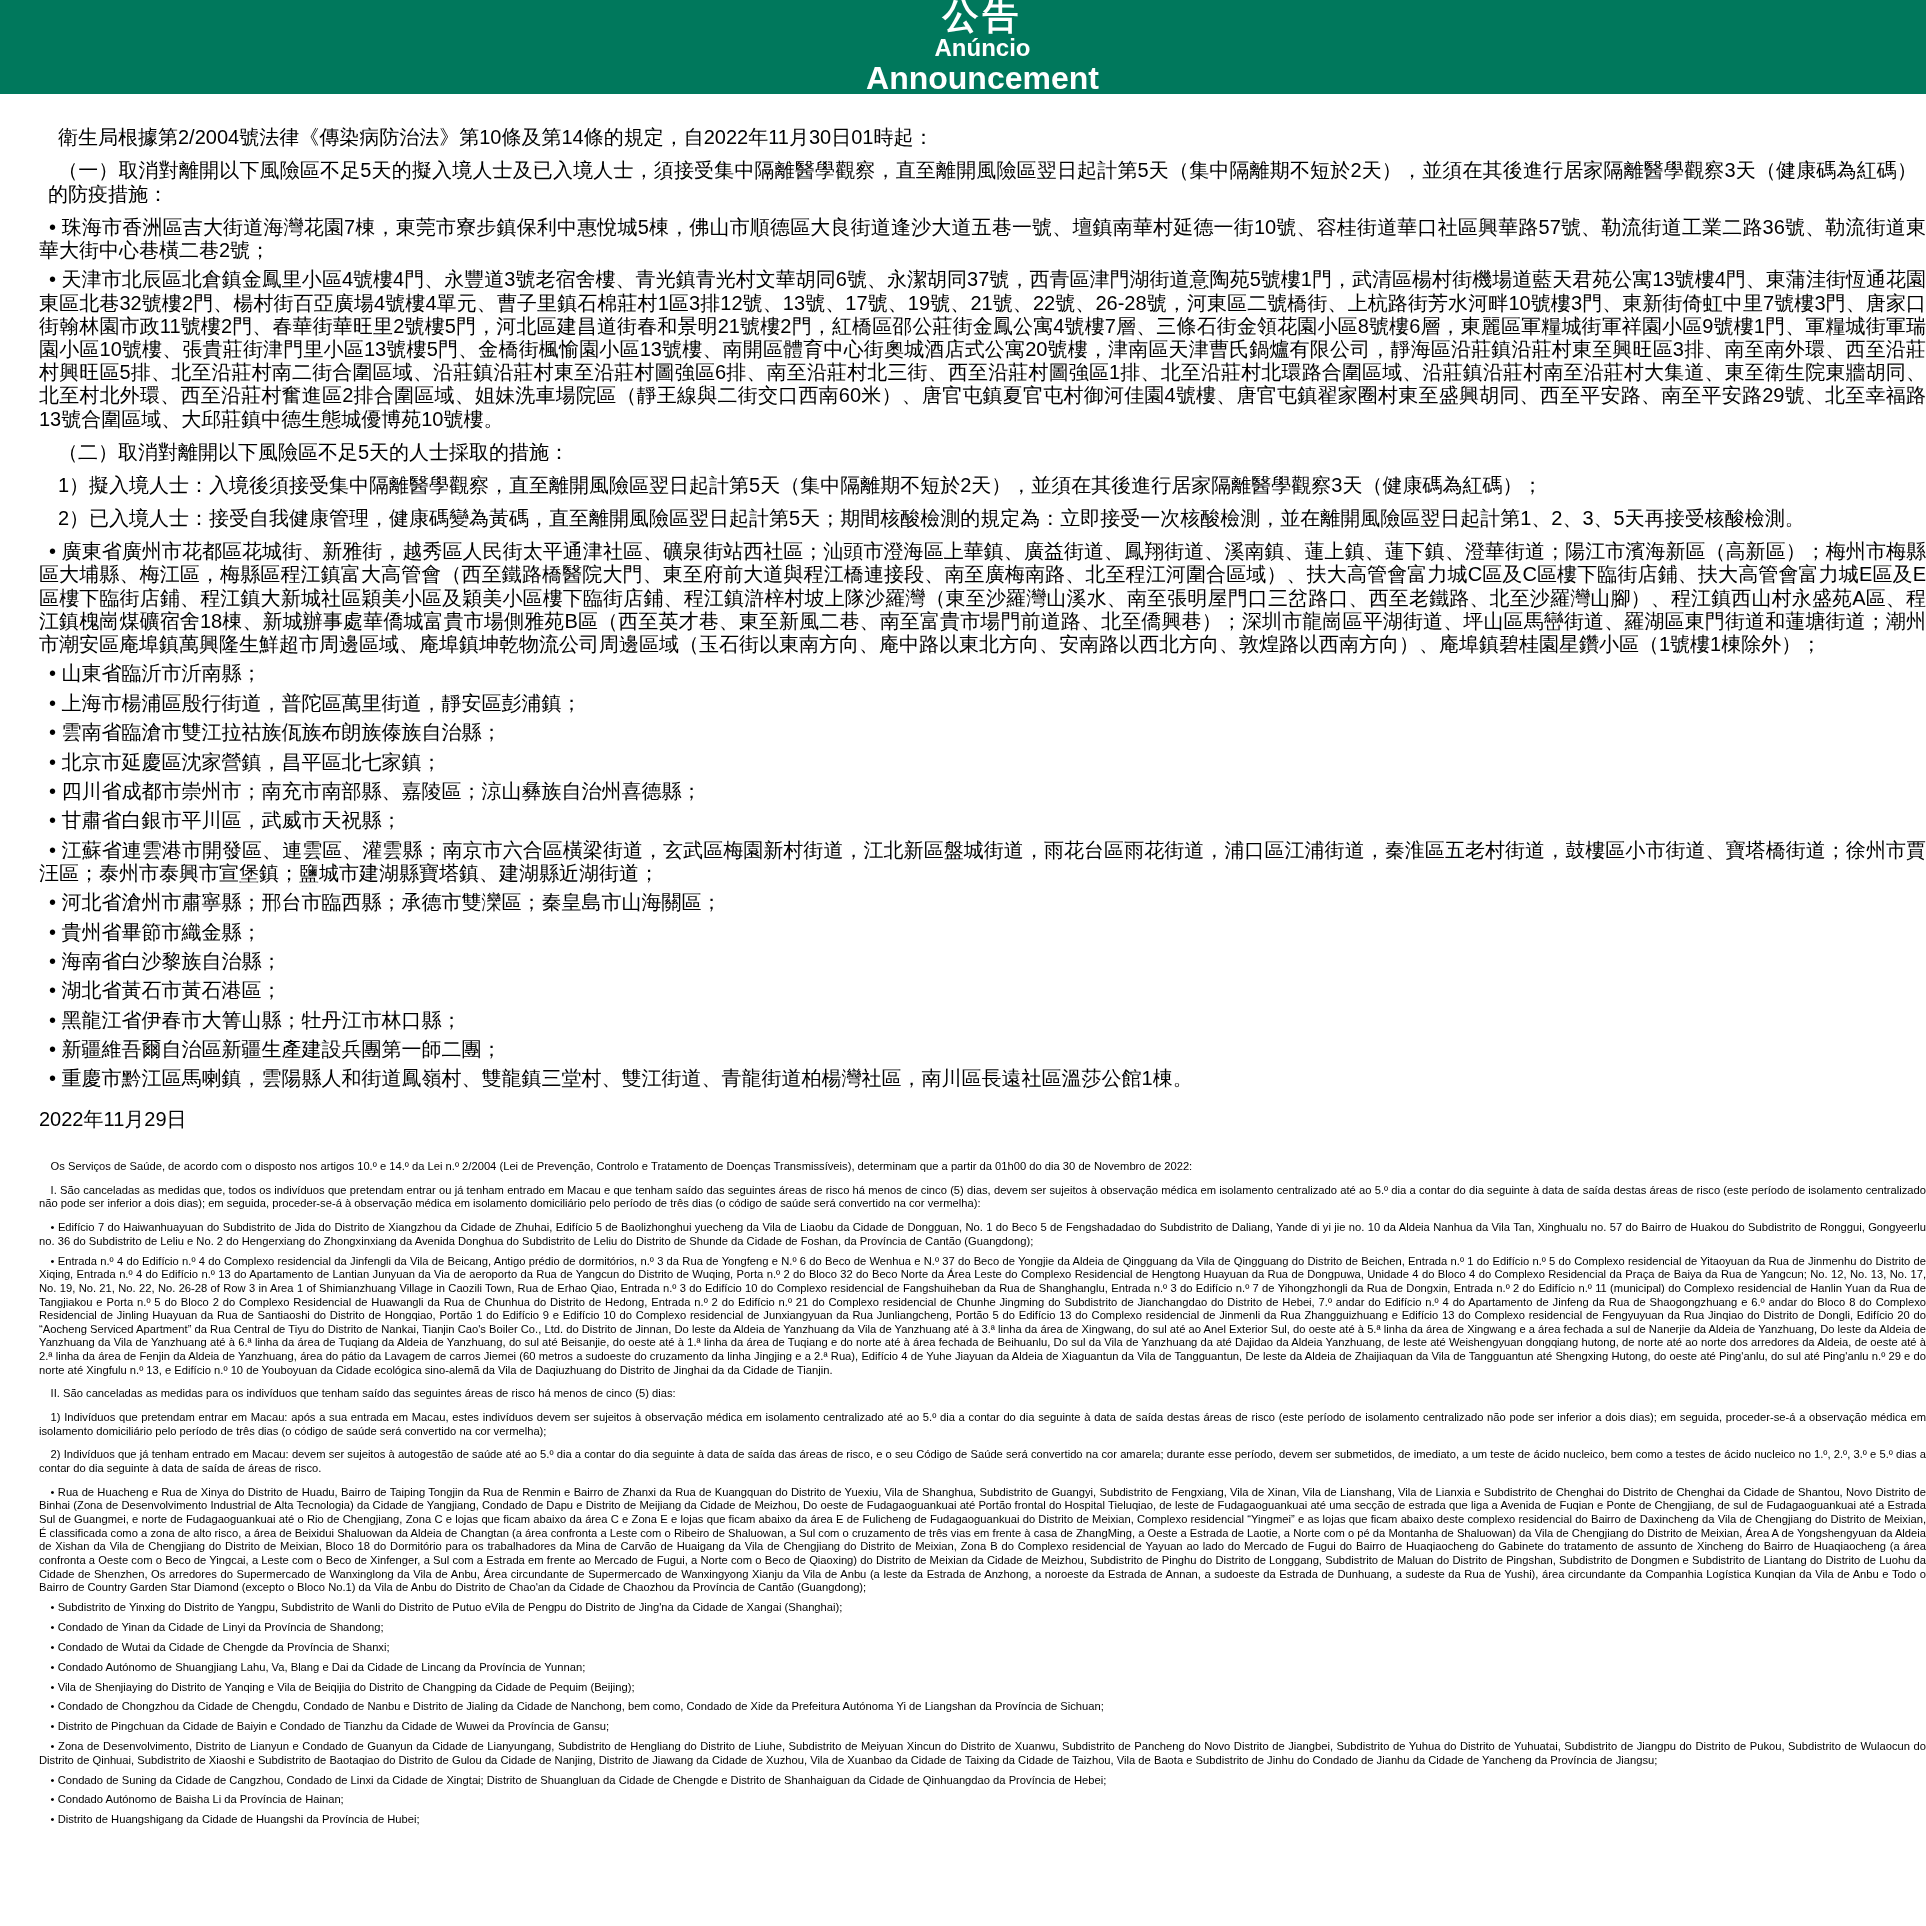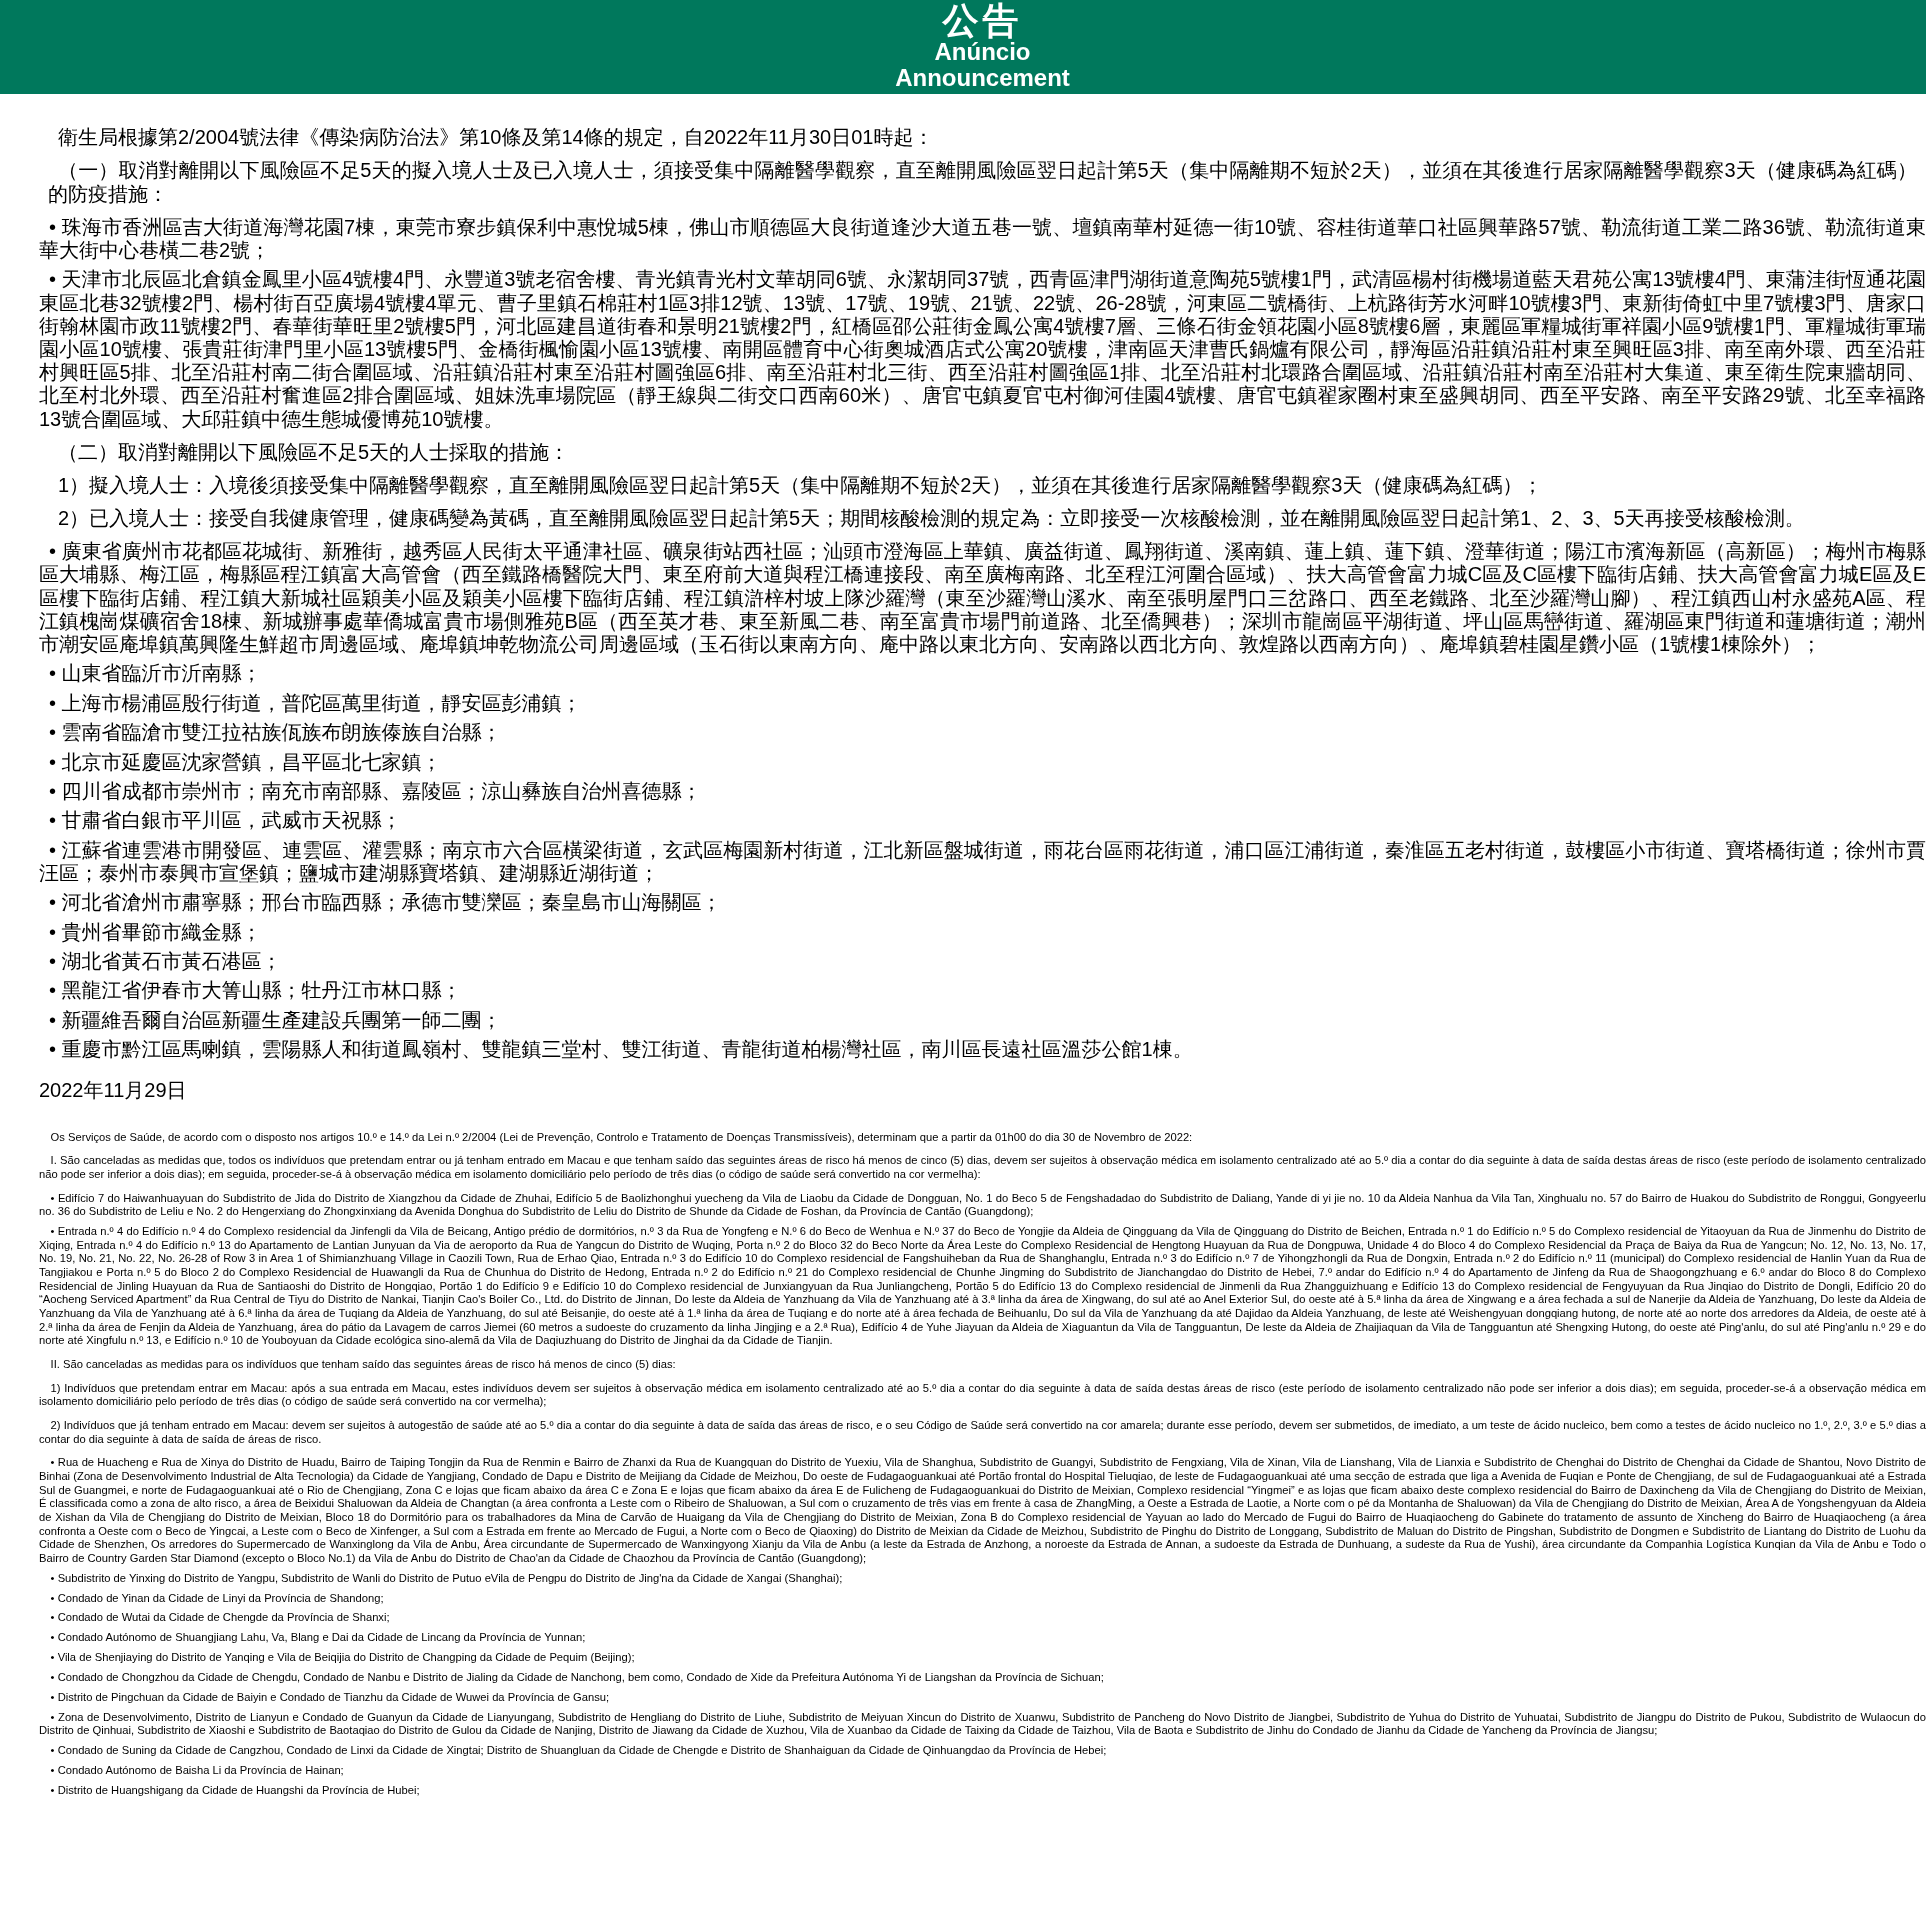--- a/index.html
+++ b/index.html
@@ -7,21 +7,21 @@
     width:1965px;height:2774px;position:relative;overflow:hidden;
     background:#ffffff;font-family:"Liberation Sans","DejaVu Sans",sans-serif;color:#000;
   }
   
   .banner{
     width:100%;height:94px;background:#00785C;color:#fff;
     display:flex;flex-direction:column;align-items:center;justify-content:center;
   }
   .banner .zh{font-size:36px;font-weight:bold;letter-spacing:3.9px;line-height:1.02;}
   .banner .pt{font-size:24px;font-weight:bold;line-height:1.08;}
-  .banner .en{font-size:24px;font-weight:bold;line-height:1.08;}
+  .banner .en{font-size:32px;font-weight:bold;line-height:1.08;}
   
   .content{padding:22.3px 39px 0 39px;text-align:justify;}
   p{margin:0;}
   .cn{font-size:20px;line-height:1.16;}
   .cn.para{margin:10px 9px;text-indent:10px;}
   .cn.bullet{margin:6.2px 0;text-indent:10px;}
   .latin{font-size:11.2px;line-height:1.22;}
   .latin.para{margin:10px 0;text-indent:11.6px;}
   .latin.bullet{margin:6.2px 0;text-indent:11.6px;}
   .bullet::before{content:"\2022\00a0";}
@@ -49,20 +49,21 @@
     <p class="cn bullet">廣東省廣州市花都區花城街、新雅街，越秀區人民街太平通津社區、礦泉街站西社區；汕頭市澄海區上華鎮、廣益街道、鳳翔街道、溪南鎮、蓮上鎮、蓮下鎮、澄華街道；陽江市濱海新區（高新區）；梅州市梅縣區大埔縣、梅江區，梅縣區程江鎮富大高管會（西至鐵路橋醫院大門、東至府前大道與程江橋連接段、南至廣梅南路、北至程江河圍合區域）、扶大高管會富力城C區及C區樓下臨街店鋪、扶大高管會富力城E區及E區樓下臨街店鋪、程江鎮大新城社區穎美小區及穎美小區樓下臨街店鋪、程江鎮滸梓村坡上隊沙羅灣（東至沙羅灣山溪水、南至張明屋門口三岔路口、西至老鐵路、北至沙羅灣山腳）、程江鎮西山村永盛苑A區、程江鎮槐崗煤礦宿舍18棟、新城辦事處華僑城富貴市場側雅苑B區（西至英才巷、東至新風二巷、南至富貴市場門前道路、北至僑興巷）；深圳市龍崗區平湖街道、坪山區馬巒街道、羅湖區東門街道和蓮塘街道；潮州市潮安區庵埠鎮萬興隆生鮮超市周邊區域、庵埠鎮坤乾物流公司周邊區域（玉石街以東南方向、庵中路以東北方向、安南路以西北方向、敦煌路以西南方向）、庵埠鎮碧桂園星鑽小區（1號樓1棟除外）；</p>
     <p class="cn bullet">山東省臨沂市沂南縣；</p>
     <p class="cn bullet">上海市楊浦區殷行街道，普陀區萬里街道，靜安區彭浦鎮；</p>
     <p class="cn bullet">雲南省臨滄市雙江拉祜族佤族布朗族傣族自治縣；</p>
     <p class="cn bullet">北京市延慶區沈家營鎮，昌平區北七家鎮；</p>
     <p class="cn bullet">四川省成都市崇州市；南充市南部縣、嘉陵區；涼山彝族自治州喜德縣；</p>
     <p class="cn bullet">甘肅省白銀市平川區，武威市天祝縣；</p>
     <p class="cn bullet">江蘇省連雲港市開發區、連雲區、灌雲縣；南京市六合區橫梁街道，玄武區梅園新村街道，江北新區盤城街道，雨花台區雨花街道，浦口區江浦街道，秦淮區五老村街道，鼓樓區小市街道、寶塔橋街道；徐州市賈汪區；泰州市泰興市宣堡鎮；鹽城市建湖縣寶塔鎮、建湖縣近湖街道；</p>
     <p class="cn bullet">河北省滄州市肅寧縣；邢台市臨西縣；承德市雙灤區；秦皇島市山海關區；</p>
     <p class="cn bullet">貴州省畢節市織金縣；</p>
+    <p class="cn bullet">海南省白沙黎族自治縣；</p>
     <p class="cn bullet">湖北省黃石市黃石港區；</p>
     <p class="cn bullet">黑龍江省伊春市大箐山縣；牡丹江市林口縣；</p>
     <p class="cn bullet">新疆維吾爾自治區新疆生產建設兵團第一師二團；</p>
     <p class="cn bullet">重慶市黔江區馬喇鎮，雲陽縣人和街道鳳嶺村、雙龍鎮三堂村、雙江街道、青龍街道柏楊灣社區，南川區長遠社區溫莎公館1棟。</p>
     <p class="date-cn">2022年11月29日</p>
   </div>
 
   <div>
     <p class="latin para">Os Serviços de Saúde, de acordo com o disposto nos artigos 10.º e 14.º da Lei n.º 2/2004 (Lei de Prevenção, Controlo e Tratamento de Doenças Transmissíveis), determinam que a partir da 01h00 do dia 30 de Novembro de 2022:</p>
     <p class="latin para">I. São canceladas as medidas que, todos os indivíduos que pretendam entrar ou já tenham entrado em Macau e que tenham saído das seguintes áreas de risco há menos de cinco (5) dias, devem ser sujeitos à observação médica em isolamento centralizado até ao 5.º dia a contar do dia seguinte à data de saída destas áreas de risco (este período de isolamento centralizado não pode ser inferior a dois dias); em seguida, proceder-se-á à observação médica em isolamento domiciliário pelo período de três dias (o código de saúde será convertido na cor vermelha):</p>

